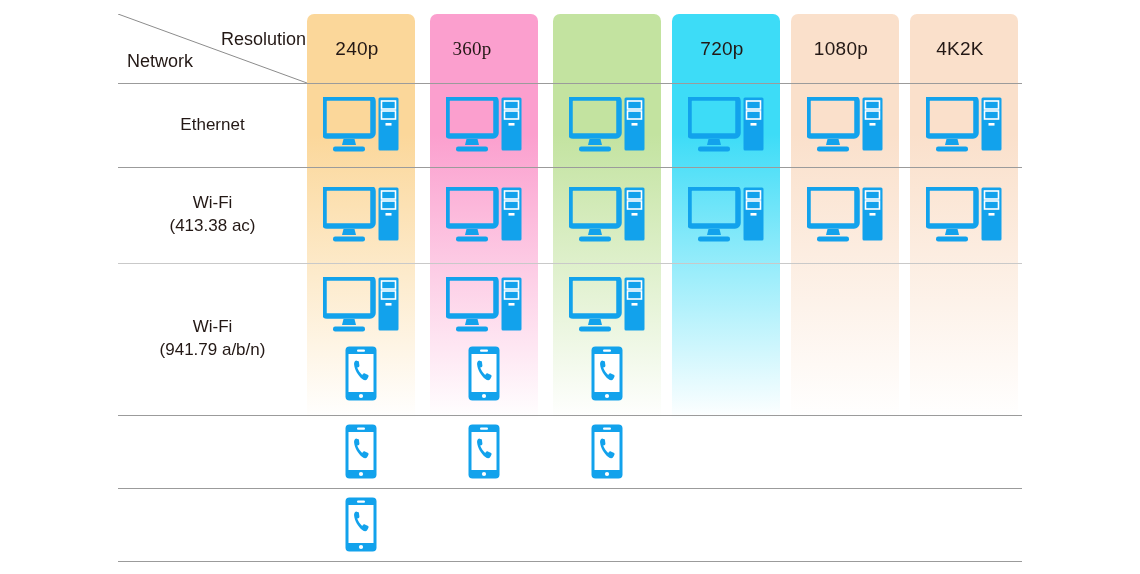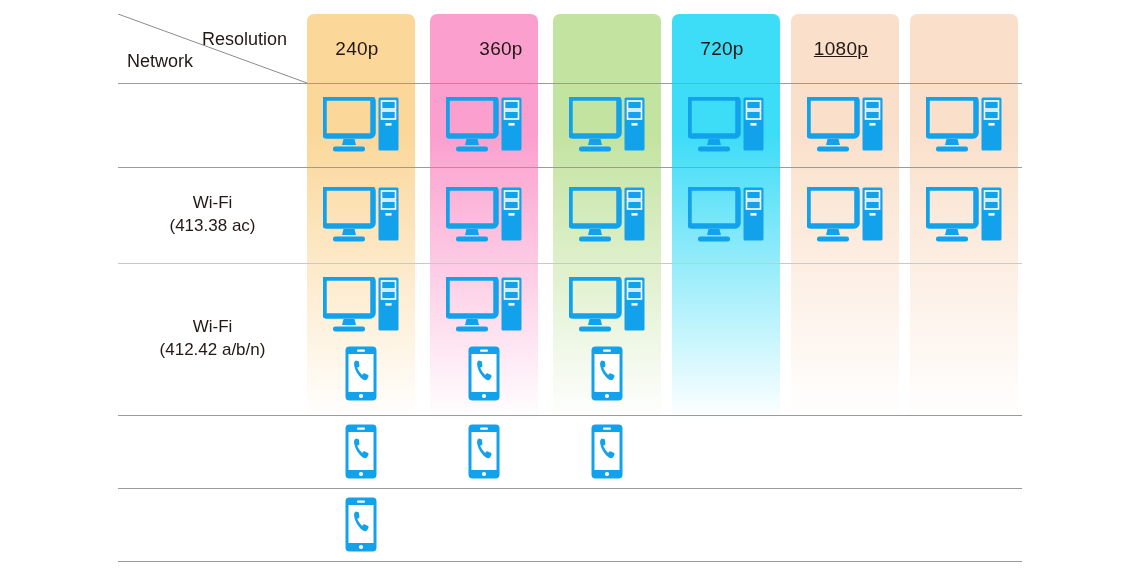--- a/index.html
+++ b/index.html
@@ -28,21 +28,21 @@
   }
 
   
   .hrule{position:absolute;left:118px;width:904px;height:1px;background:#9b9b9b;z-index:4;}
   .hrule.soft{background:#c9c9c9;}
 
   
   #cornercell{position:absolute;left:118px;top:14px;width:189px;height:69px;z-index:5;}
   #cornercell svg{display:block;}
   .cornlabel{position:absolute;font-size:18px;color:#231815;white-space:nowrap;z-index:6;}
-  #lbl-resolution{left:202px;top:29px;}
+  #lbl-resolution{left:221px;top:29px;}
   #lbl-network{left:127px;top:51px;}
 
   
   .rowlabel{
     position:absolute;left:118px;width:189px;
     display:flex;flex-direction:column;align-items:center;justify-content:center;
     font-size:17px;line-height:1.35;color:#231815;text-align:center;z-index:5;
   }
 
   
@@ -69,38 +69,42 @@
 
   <div id="cornercell">
     <svg width="189" height="69" viewBox="0 0 189 69">
       <line x1="0" y1="0" x2="189" y2="69" stroke="#8c8c8c" stroke-width="1"></line>
     </svg>
   </div>
   <div class="cornlabel" id="lbl-resolution">Resolution</div>
   <div class="cornlabel" id="lbl-network">Network</div>
 
   <div class="colhead" id="head0" style="left: 307px;">240p</div>
-  <div class="colhead" id="head1" style="left: 451px;">360p</div>
+  <div class="colhead" id="head1" style="left: 422px; font-family: Liberation Serif, serif;">360p</div>
   <div class="colhead" id="head3" style="left: 672px;">720p</div>
-  <div class="colhead" id="head4" style="left: 791px; text-decoration: underline;">1080p</div>
+  <div class="colhead" id="head4" style="left: 791px;">1080p</div>
+  <div class="colhead" id="head5" style="left: 910px;">4K2K</div>
 
   <div class="hrule" style="top:83px"></div>
   <div class="hrule" style="top:167px"></div>
   <div class="hrule soft" style="top:263px"></div>
   <div class="hrule" style="top:415px"></div>
   <div class="hrule" style="top:488px"></div>
   <div class="hrule" style="top:561px"></div>
 
+  <div class="rowlabel" id="rl0" style="top: 83px; height: 84px;">
+      <div>Ethernet</div>
+    </div>
   <div class="rowlabel" id="rl1" style="top: 167px; height: 96px;">
       <div>Wi-Fi</div>
       <div>(413.38 ac)</div>
     </div>
   <div class="rowlabel" id="rl2" style="top: 263px; height: 152px;">
       <div>Wi-Fi</div>
-      <div>(412.42 a/b/n)</div>
+      <div>(941.79 a/b/n)</div>
     </div>
 
   <div id="cells">
       <div class="cell" style="left: 307px; top: 83px; height: 84px;">
         <div class="iconrow">
           <svg class="ico ico-desktop" viewBox="0 0 76 57">
             <rect x="1" y="1" width="49" height="38" rx="3" fill="none" stroke="#12a2ec" stroke-width="5.5"></rect>
             <path d="M20.5 42 h11 l1.5 6 h-14 z" fill="#12a2ec"></path>
             <rect x="10" y="49.5" width="32" height="5" rx="2.2" fill="#12a2ec"></rect>
             <rect x="55.5" y="0.5" width="20" height="53" rx="1.5" fill="#12a2ec"></rect>

